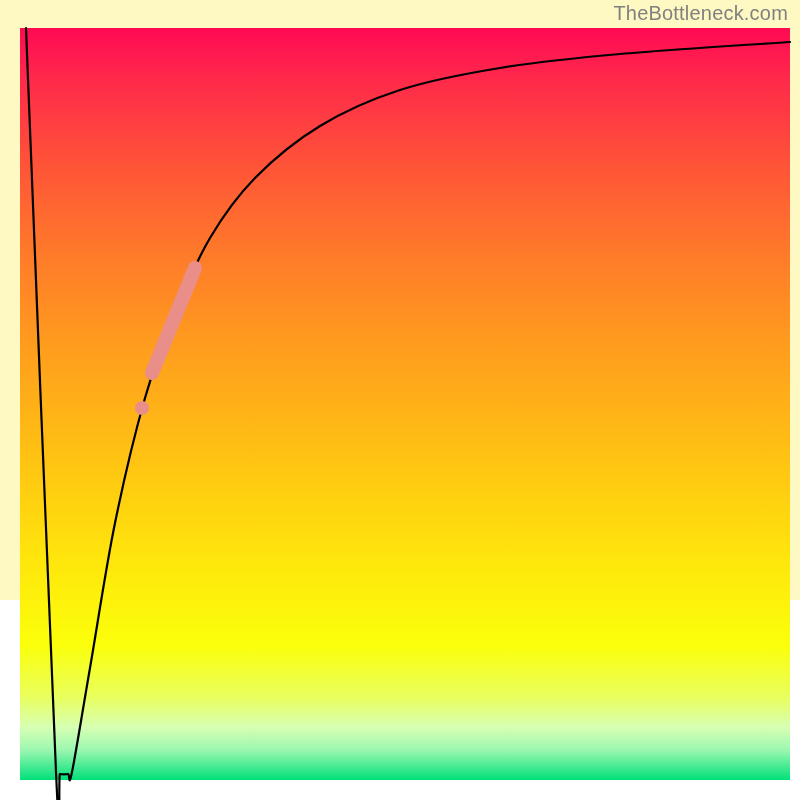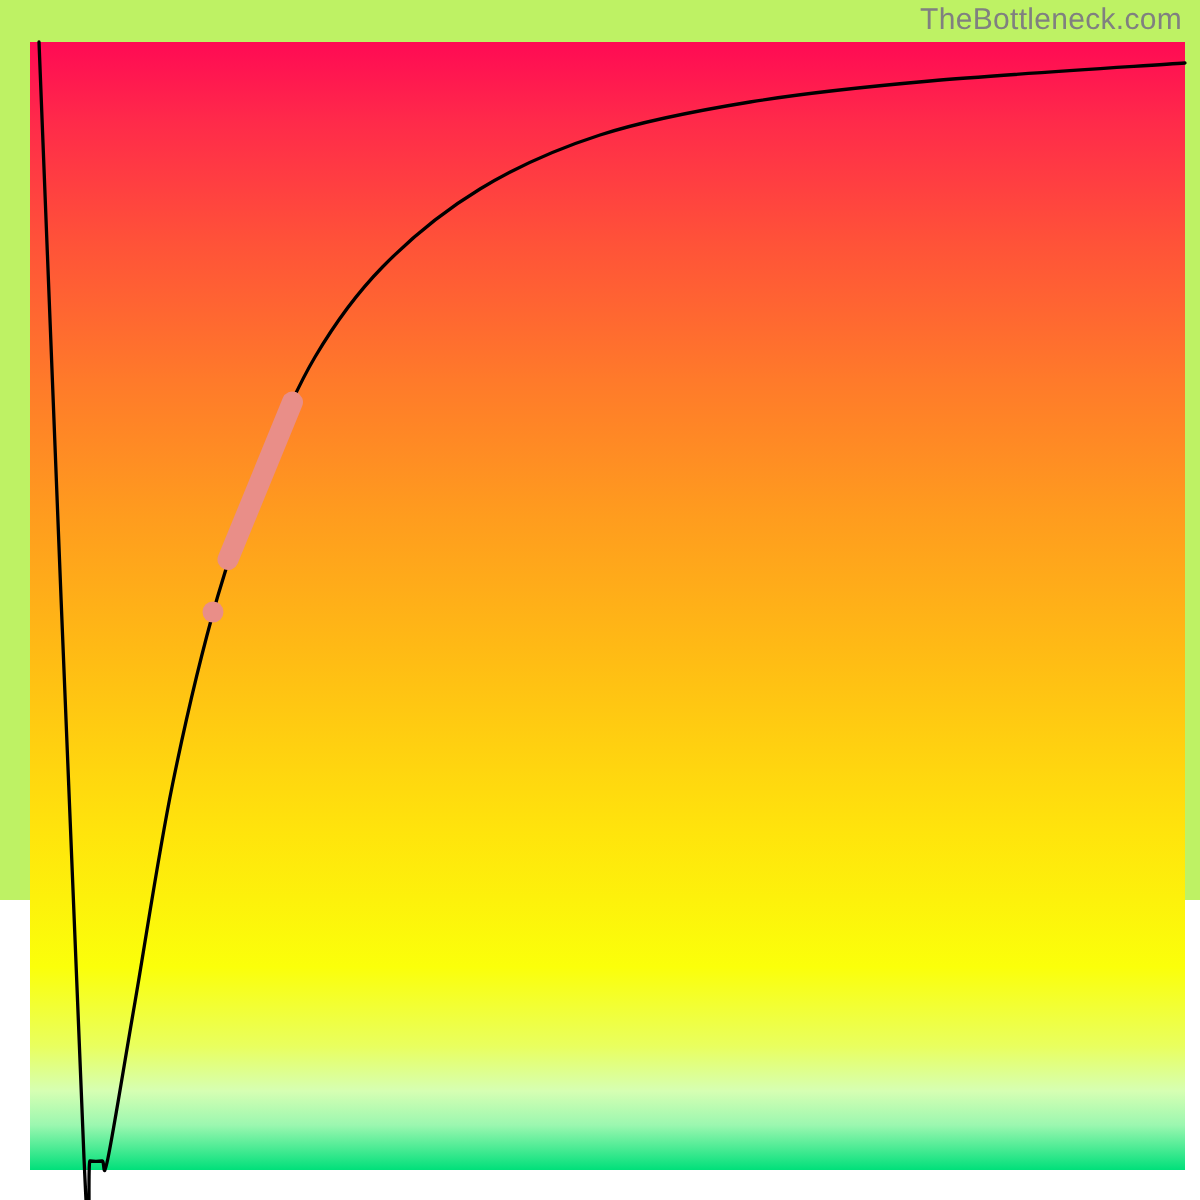--- a/index.html
+++ b/index.html
@@ -7,21 +7,21 @@
     padding: 0;
     width: 800px;
     height: 800px;
     overflow: hidden;
     font-family: Arial, Helvetica, sans-serif;
   }
   .stage {
     position: relative;
     width: 800px;
     height: 600px;
-    background: #bef264;
+    background: #fef9c3;
   }
   .attribution {
     position: absolute;
     top: 2px;
     right: 12px;
     color: #808080;
     font-size: 20px;
     font-weight: 400;
     letter-spacing: 0.2px;
   }

